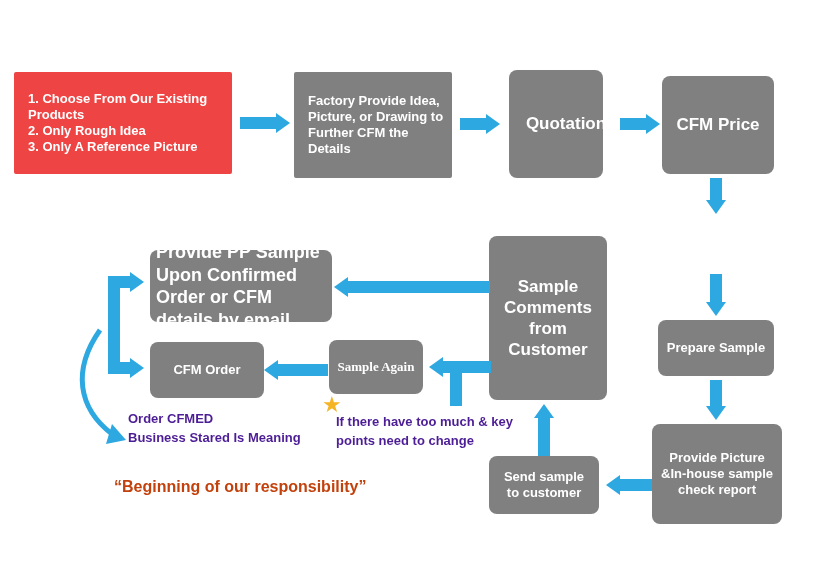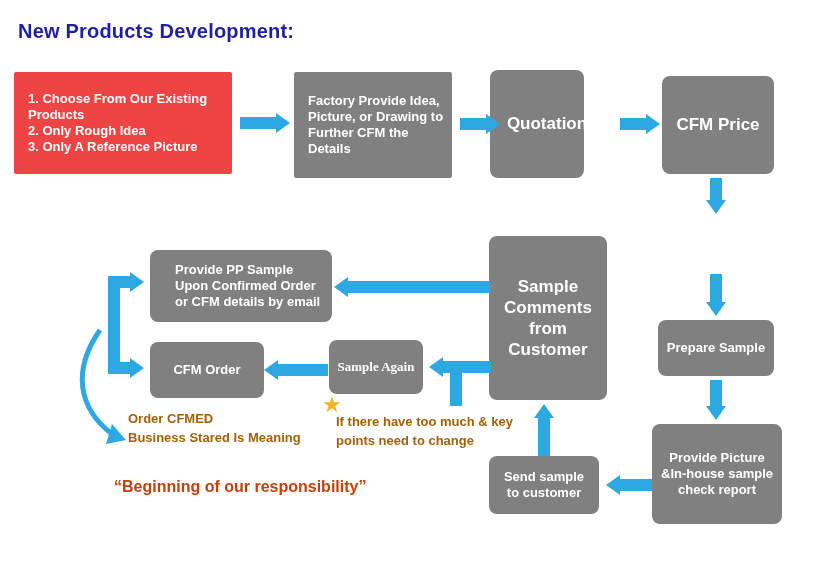--- a/index.html
+++ b/index.html
@@ -74,21 +74,21 @@
     border-right: 10px solid transparent;
     border-top: 14px solid #2ea8e0;
   }
   .head-up {
     border-left: 10px solid transparent;
     border-right: 10px solid transparent;
     border-bottom: 14px solid #2ea8e0;
   }
   .note {
     position: absolute;
-    color: #a16207;
+    color: #4c1d95;
     font-weight: bold;
     font-size: 13px;
     line-height: 1.45;
   }
   .quote {
     position: absolute;
     color: #c2410c;
     font-weight: bold;
     font-size: 16px;
   }
@@ -105,34 +105,33 @@
     width: 818px;
     height: 565px;
     pointer-events: none;
   }
 </style>
 </head>
 <body>
 
 <div id="canvas">
 
-  <div class="title">New Products Development:</div>
 
   <div class="box green left" style="left:14px; top:72px; width:218px; height:102px; font-size:13px; flex-direction:column; align-items:flex-start; justify-content:center; padding-left:14px;">
     <div>1. Choose From Our Existing</div>
     <div>Products</div>
     <div>2. Only Rough Idea</div>
     <div>3. Only A Reference Picture</div>
   </div>
 
   <div class="box gray left" style="left:294px; top:72px; width:158px; height:106px; font-size:13px; padding-left:14px; border-radius:2px;">
     <span>Factory Provide Idea, Picture, or Drawing to Further CFM the Details</span>
   </div>
 
-  <div class="box gray" style="left:490px; top:70px; width:94px; height:108px; font-size:17px;padding-left:28px;">
+  <div class="box gray" style="left:509px; top:70px; width:94px; height:108px; font-size:17px;padding-left:28px;">
     <span>Quotation</span>
   </div>
 
   <div class="box gray" style="left:662px; top:76px; width:112px; height:98px; font-size:17px;">
     <span>CFM Price</span>
   </div>
 
 
   <div class="box gray" style="left:658px; top:320px; width:116px; height:56px; font-size:13px;">
     <span>Prepare Sample</span>
@@ -151,21 +150,21 @@
   </div>
 
   <div class="box gray" style="left:329px; top:340px; width:94px; height:54px; font-size:13px;font-family:Liberation Serif, serif;">
     <span>Sample Again</span>
   </div>
 
   <div class="box gray" style="left:150px; top:342px; width:114px; height:56px; font-size:13px;">
     <span>CFM Order</span>
   </div>
 
-  <div class="box gray left" style="left:150px; top:250px; width:182px; height:72px; font-size:13px; padding-left:25px;">
+  <div class="box gray left" style="left:150px; top:250px; width:182px; height:72px; font-size:18px; padding-left:6px;">
     <span>Provide PP Sample Upon Confirmed Order or CFM details by email</span>
   </div>
 
   <div class="arrow" style="left:240px; top:117px; width:36px; height:12px;"></div>
   <div class="arrow-head head-right" style="left:276px; top:113px;"></div>
 
   <div class="arrow" style="left:460px; top:118px; width:26px; height:12px;"></div>
   <div class="arrow-head head-right" style="left:486px; top:114px;"></div>
 
   <div class="arrow" style="left:620px; top:118px; width:26px; height:12px;"></div>

